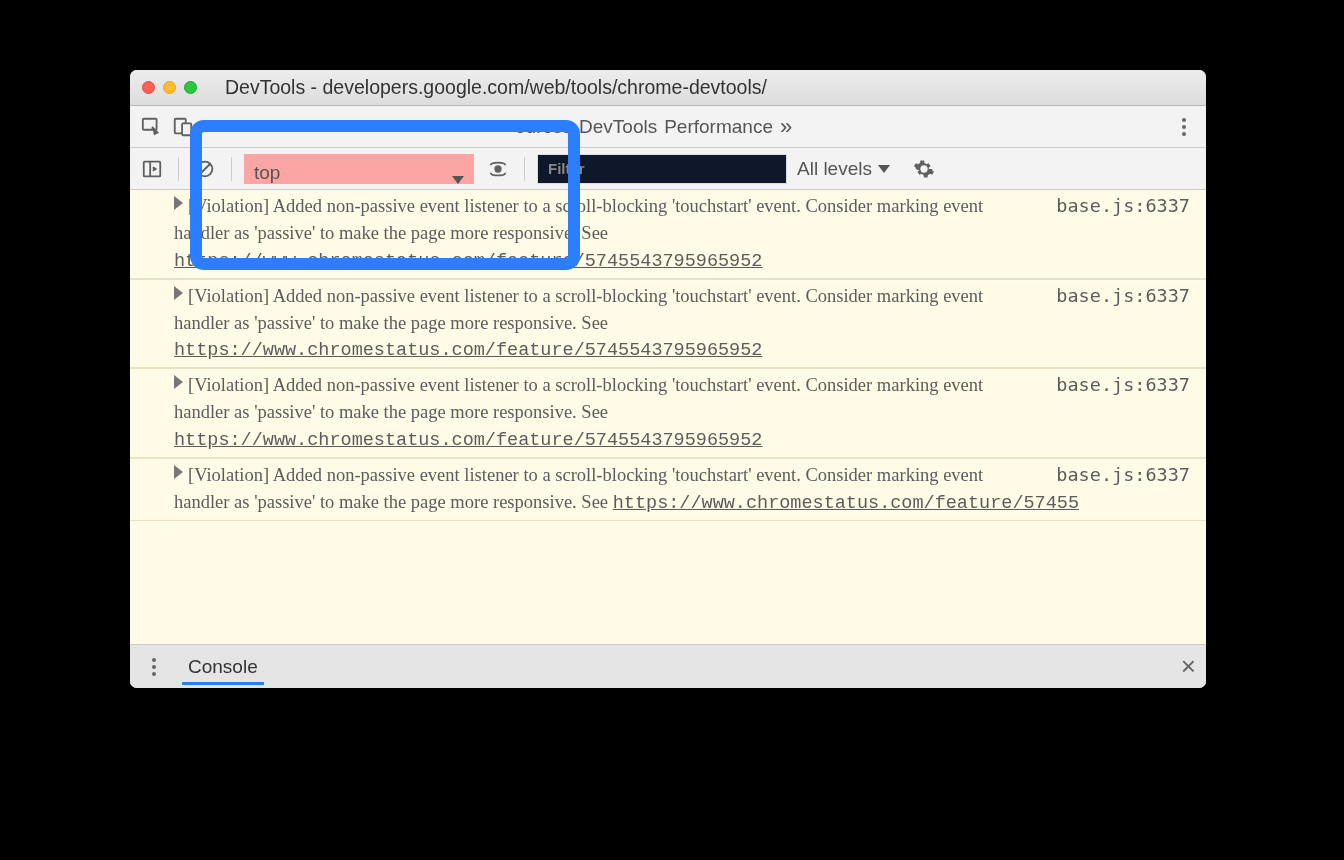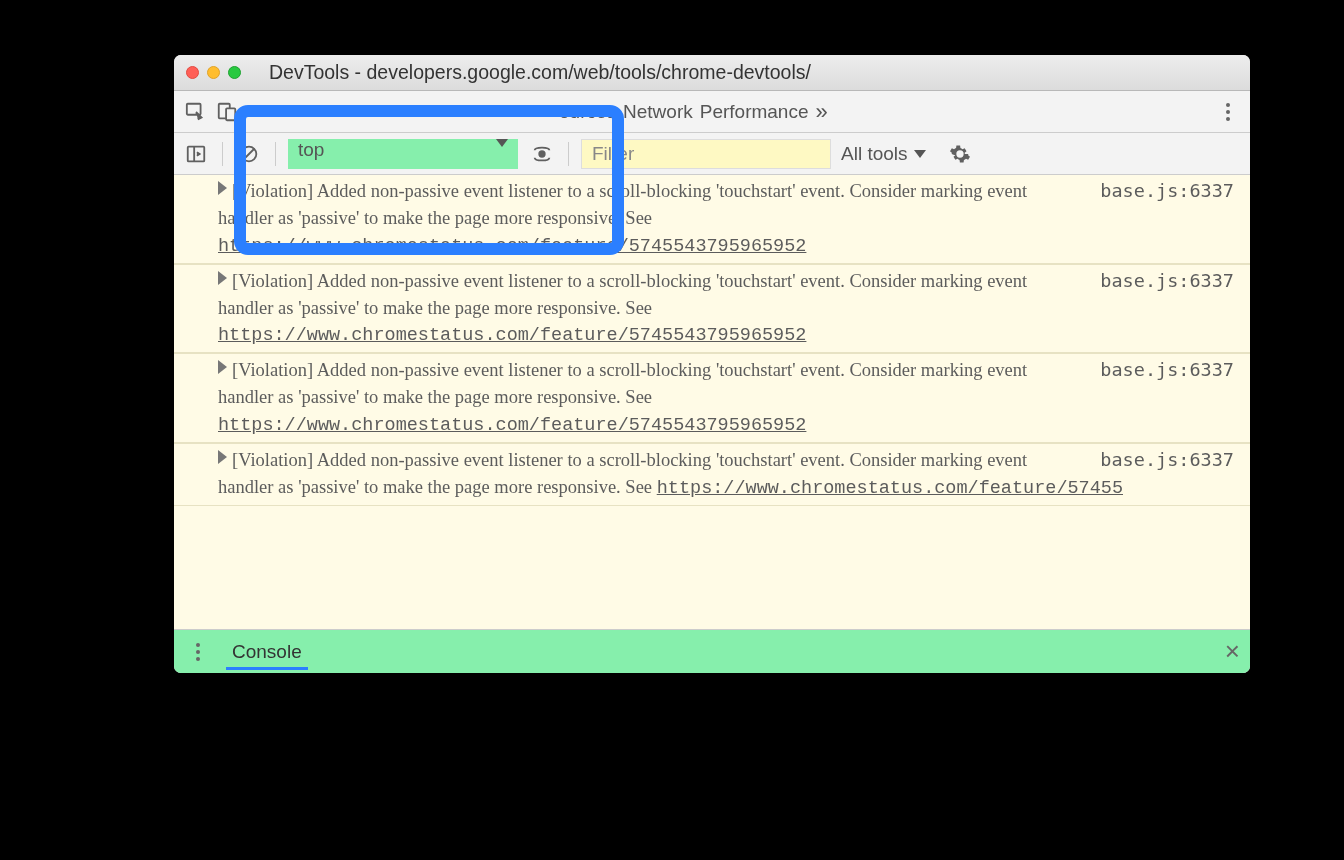--- a/index.html
+++ b/index.html
@@ -6,30 +6,29 @@
   body {
     background: #000;
     width: 1344px;
     height: 860px;
     font-family: -apple-system, "Helvetica Neue", Arial, sans-serif;
     position: relative;
   }
   .window {
     position: absolute;
     left: 130px;
-    top: 55px;
+    top: 70px;
     width: 1076px;
     height: 618px;
     background: #fff;
     border-radius: 7px;
     box-shadow: 0 20px 50px rgba(0,0,0,0.55);
     overflow: hidden;
     display: flex;
     flex-direction: column;
-    margin-left: 44px;
   }
   .titlebar {
     height: 36px;
     background: linear-gradient(#ededed, #dcdcdc);
     border-bottom: 1px solid #b8b8b8;
     display: flex;
     align-items: center;
     padding: 0 12px;
     gap: 8px;
   }
@@ -75,40 +74,41 @@
     background: #f3f3f3;
     border-bottom: 1px solid #ccc;
     display:flex; align-items:center;
     padding: 0 8px;
     gap: 10px;
     font-size: 19px;
     color:#555;
   }
   .divider { width:1px; height:24px; background:#ccc; margin:0 2px; }
   .ctxsel {
-    display:flex; align-items:flex-start; gap:6px;
-    background:#86efac;
+    display:flex; align-items:flex-end; gap:6px;
+    background:#fca5a5;
     border:none;
     min-width:230px;
     height:30px;
     padding:0 10px;
     justify-content:space-between;
   }
   .ctxsel .caret {
     width:0;height:0;border-left:6px solid transparent;border-right:6px solid transparent;border-top:8px solid #555;
   }
   .filterbox {
-    background:#fef9c3;
+    background:#0f172a;
     border:1px solid #ddd;
     height:30px;
     padding:0 10px;
     color:#888;
     display:flex; align-items:center;
     width:250px;
-    font-size:19px;
+    font-size:15px;
+    font-weight:bold;
   }
   .levels { display:flex; align-items:center; gap:6px; color:#555; }
   .levels .caret {
     width:0;height:0;border-left:6px solid transparent;border-right:6px solid transparent;border-top:8px solid #555;
   }
 
   
   .highlight {
     position:absolute;
     border:12px solid #2b7fff;
@@ -147,21 +147,21 @@
     float:right;
     color:#5c5c5c;
     padding-left:20px;
   }
   .msg .link { text-decoration:underline;font-family:Liberation Mono, monospace; }
   .msg .lead { padding-left:14px; }
 
   
   .drawer {
     height:44px;
-    background:#86efac;
+    background:#e5e5e5;
     border-top:1px solid #ccc;
     display:flex; align-items:center;
     padding:4px 10px;
     gap:16px;
     font-size:19px;
     color:#333;
     position:relative;
   }
   .drawer .tab-bottom {
     position:relative;
@@ -204,21 +204,21 @@
       </svg>
     </div>
     <div class="iconbtn">
       <svg viewBox="0 0 24 24" fill="none" stroke="#606060" stroke-width="2">
         <rect x="3" y="3" width="12" height="16" rx="1"></rect>
         <rect x="11" y="8" width="10" height="13" rx="1" fill="#f3f3f3"></rect>
       </svg>
     </div>
     <div style="width:310px"></div>
     <div class="tab">ources</div>
-    <div class="tab">Network</div>
+    <div class="tab">DevTools</div>
     <div class="tab">Performance</div>
     <div class="tab" style="font-size:22px;">»</div>
     <div class="spacer"></div>
     <div class="iconbtn">
       <div class="vdots">
           <span></span>
           <span></span>
           <span></span>
         </div>
     </div>
@@ -249,21 +249,21 @@
         <circle cx="12" cy="12" r="3" fill="#606060"></circle>
         <path d="M4 8 C4 4 20 4 20 8"></path>
         <path d="M4 16 C4 20 20 20 20 16"></path>
       </svg>
     </div>
     <div class="divider"></div>
     <div class="filterbox">
       <span>Filter</span>
     </div>
     <div class="levels">
-      <span>All tools</span>
+      <span>All levels</span>
       <span class="caret"></span>
     </div>
     <div class="spacer"></div>
     <div class="iconbtn">
       <svg viewBox="0 0 24 24" fill="#606060">
         <path d="M12 8a4 4 0 1 0 0 8 4 4 0 0 0 0-8zm9 4a9 9 0 0 1-.1 1.3l2 1.6-2 3.4-2.4-1a7 7 0 0 1-2.2 1.3l-.4 2.6h-4l-.4-2.6a7 7 0 0 1-2.2-1.3l-2.4 1-2-3.4 2-1.6A9 9 0 0 1 3 12a9 9 0 0 1 .1-1.3l-2-1.6 2-3.4 2.4 1A7 7 0 0 1 7.7 5.4L8.1 2.8h4l.4 2.6a7 7 0 0 1 2.2 1.3l2.4-1 2 3.4-2 1.6c.1.4.1.9.1 1.3z"></path>
       </svg>
     </div>
   </div>
 

